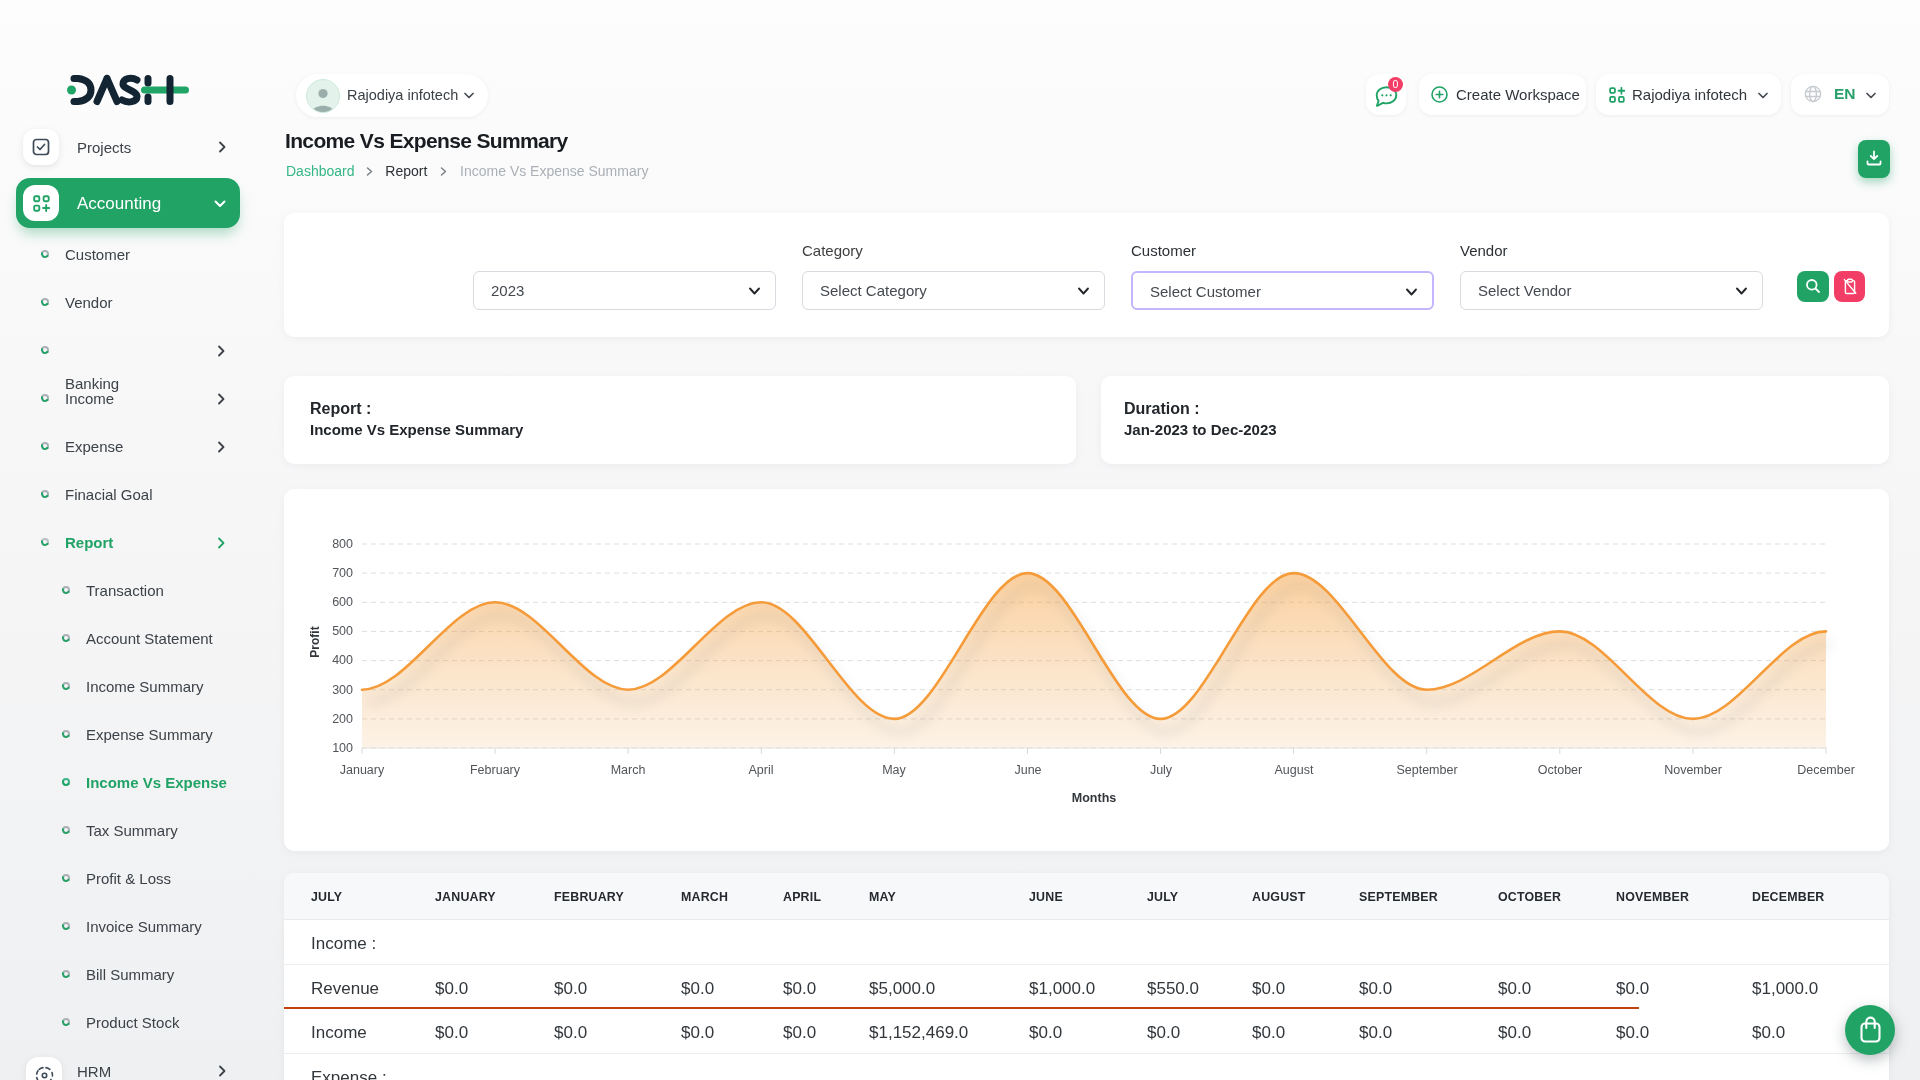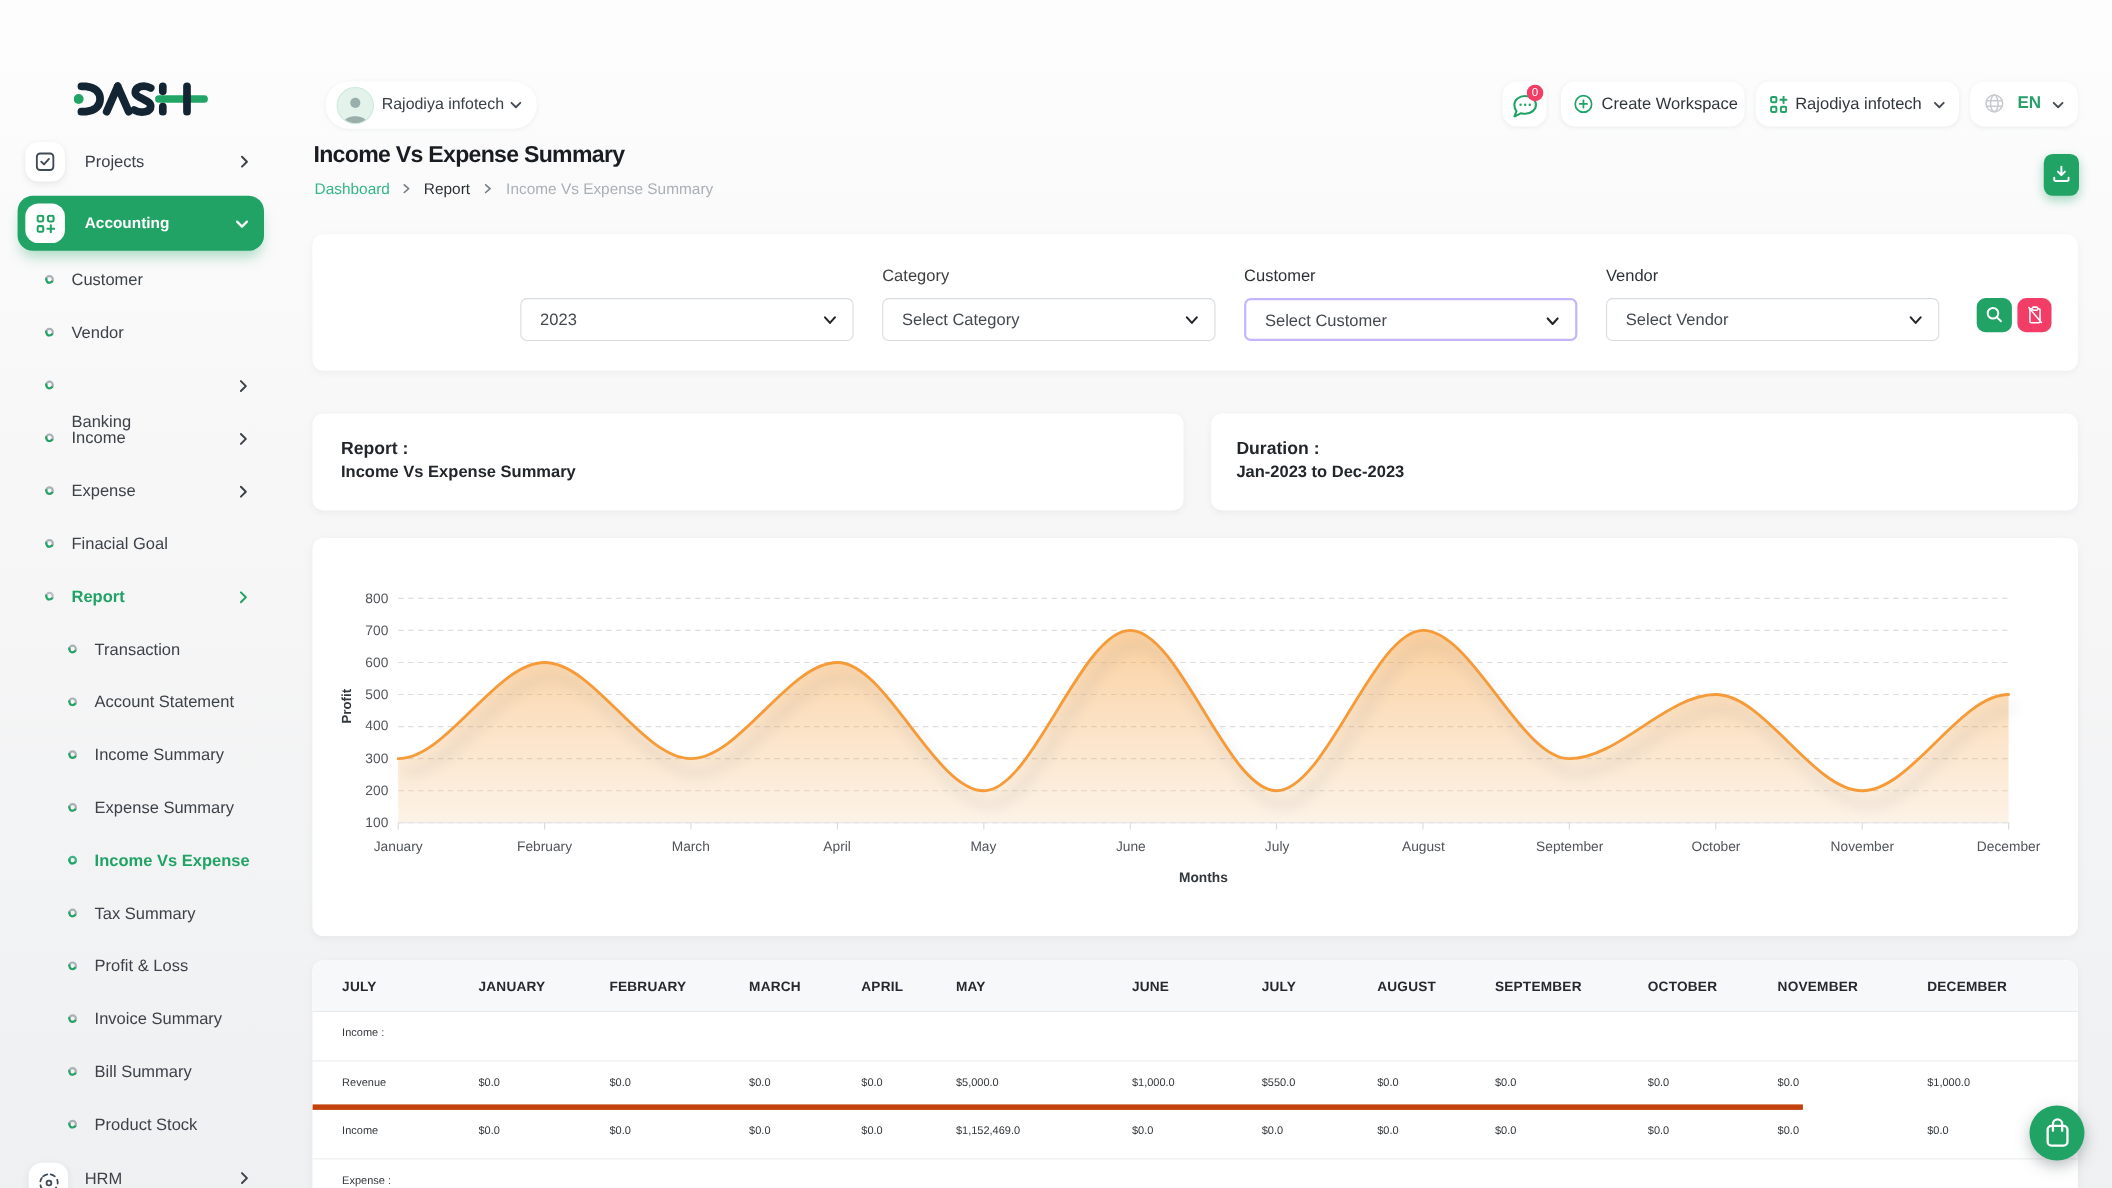--- a/index.html
+++ b/index.html
@@ -44,21 +44,21 @@
 
   <div class="abs" style="left:16px;top:178px;width:224px;height:50px;border-radius:14px;background:#21a366;box-shadow:0 8px 13px -3px rgba(33,163,102,0.38);"></div>
   <div class="sq" style="left:23px;top:185px;box-shadow:none;">
     <svg width="17" height="17" viewBox="0 0 17 17" fill="none" stroke="#21a366" stroke-width="1.9" stroke-linejoin="round">
       <rect x="1.2" y="1.2" width="5.1" height="5.1" rx="1.2"></rect>
       <rect x="10.6" y="1.2" width="5.1" height="5.1" rx="1.2"></rect>
       <rect x="1.2" y="10.6" width="5.1" height="5.1" rx="1.2"></rect>
       <path d="M13.2 9.9 L13.2 16.1 M10.1 13 L16.3 13" stroke-linecap="round"></path>
     </svg>
   </div>
-  <div class="mi" style="left:77px;top:194px;color:#fff;font-weight:700;font-size:14px;">Accounting</div>
+  <div class="mi" style="left:77px;top:194px;color:#fff;font-weight:400;font-size:17px;">Accounting</div>
   <svg class="chev" style="left:213px;top:198px;" width="14" height="12" viewBox="0 0 14 12" fill="none" stroke="#fff" stroke-width="2" stroke-linecap="round" stroke-linejoin="round">
       <path d="M2.5 3.5 L7 8 L11.5 3.5"></path>
     </svg>
 
   <div class="bullet" style="left:41px;top:250px;"></div>
     <div class="mi" style="left:65px;top:246px;">Customer</div>
   <div class="bullet" style="left:41px;top:298px;"></div>
     <div class="mi" style="left:65px;top:294px;">Vendor</div>
   <div class="bullet" style="left:41px;top:346px;"></div>
     <div class="mi" style="left:65px;top:342px;margin-top:33px;">Banking</div>
@@ -331,21 +331,21 @@
     <div class="abs th" style="left:863px;top:17px;">JULY</div>
     <div class="abs th" style="left:968px;top:17px;">AUGUST</div>
     <div class="abs th" style="left:1075px;top:17px;">SEPTEMBER</div>
     <div class="abs th" style="left:1214px;top:17px;">OCTOBER</div>
     <div class="abs th" style="left:1332px;top:17px;">NOVEMBER</div>
     <div class="abs th" style="left:1468px;top:17px;">DECEMBER</div>
   </div>
   <div class="abs" style="left:0;top:47px;width:1605px;height:44.5px;border-bottom:1px solid #ededee;">
     <div class="abs td" style="left:27px;top:14px;">Income :</div>
   </div>
-  <div class="abs" style="left:0;top:91.5px;width:1355px;height:44.5px;border-bottom:5px solid #c2410c;padding-left:25px;">
+  <div class="abs" style="left:0;top:91.5px;width:1355px;height:44.5px;border-bottom:2px solid #c2410c;padding-left:25px;">
     <div class="abs td" style="left:27px;top:14px;">Revenue</div>
     <div class="abs td" style="left:151px;top:14px;">$0.0</div>
     <div class="abs td" style="left:270px;top:14px;">$0.0</div>
     <div class="abs td" style="left:397px;top:14px;">$0.0</div>
     <div class="abs td" style="left:499px;top:14px;">$0.0</div>
     <div class="abs td" style="left:585px;top:14px;">$5,000.0</div>
     <div class="abs td" style="left:745px;top:14px;">$1,000.0</div>
     <div class="abs td" style="left:863px;top:14px;">$550.0</div>
     <div class="abs td" style="left:968px;top:14px;">$0.0</div>
     <div class="abs td" style="left:1075px;top:14px;">$0.0</div>
@@ -375,14 +375,14 @@
 
 <div class="abs" style="left:1845px;top:1005px;width:50px;height:50px;border-radius:50%;background:#21a366;box-shadow:0 5px 14px rgba(100,110,115,0.45);">
   <svg style="position:absolute;left:13px;top:11px;" width="25" height="28" viewBox="0 0 25 28" fill="none" stroke="#fff" stroke-width="2.1" stroke-linecap="round" stroke-linejoin="round">
     <rect x="3.5" y="7.5" width="18" height="18" rx="3.5"></rect>
     <path d="M8.3 12 L8.3 5.8 A4.2 4.2 0 0 1 16.7 5.8 L16.7 12"></path>
   </svg>
 </div>
 
 <style>
  .th { font-size:12.4px; font-weight:700; color:#25292e; letter-spacing:0.2px; }
- .td { font-size:10px; color:#32373c; }
+ .td { font-size:17px; color:#32373c; }
 </style>
 
 </body></html>

